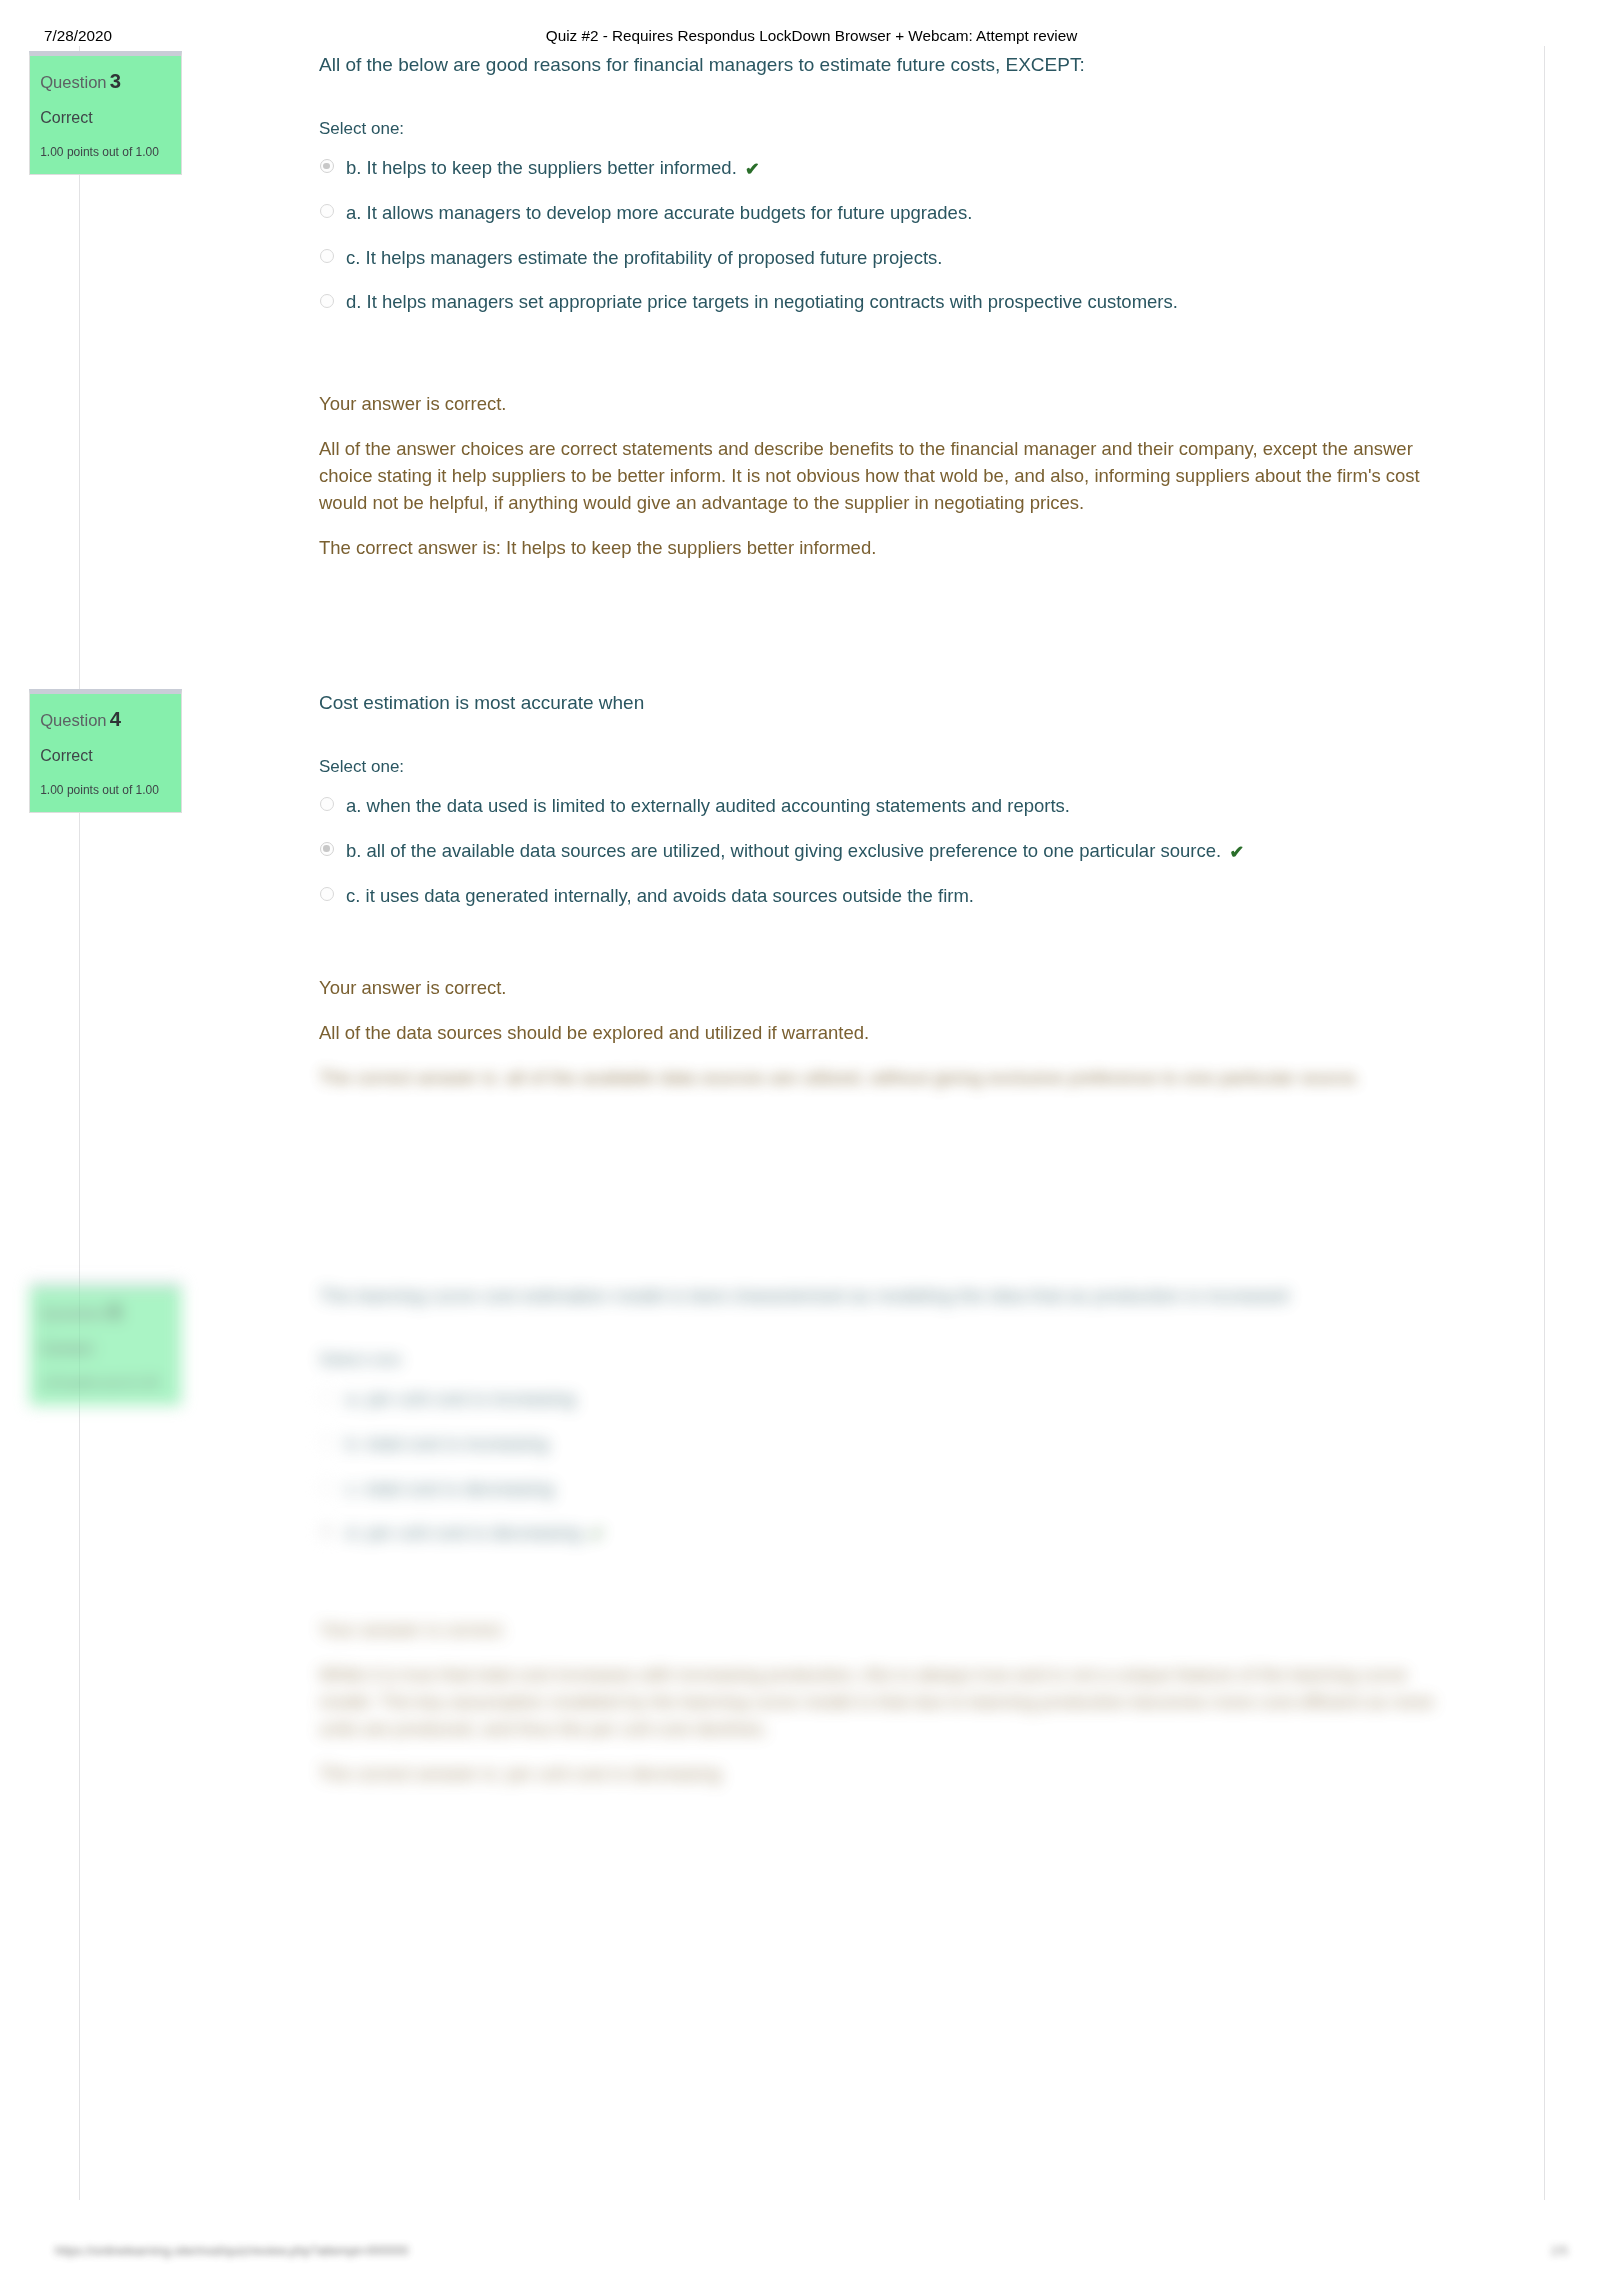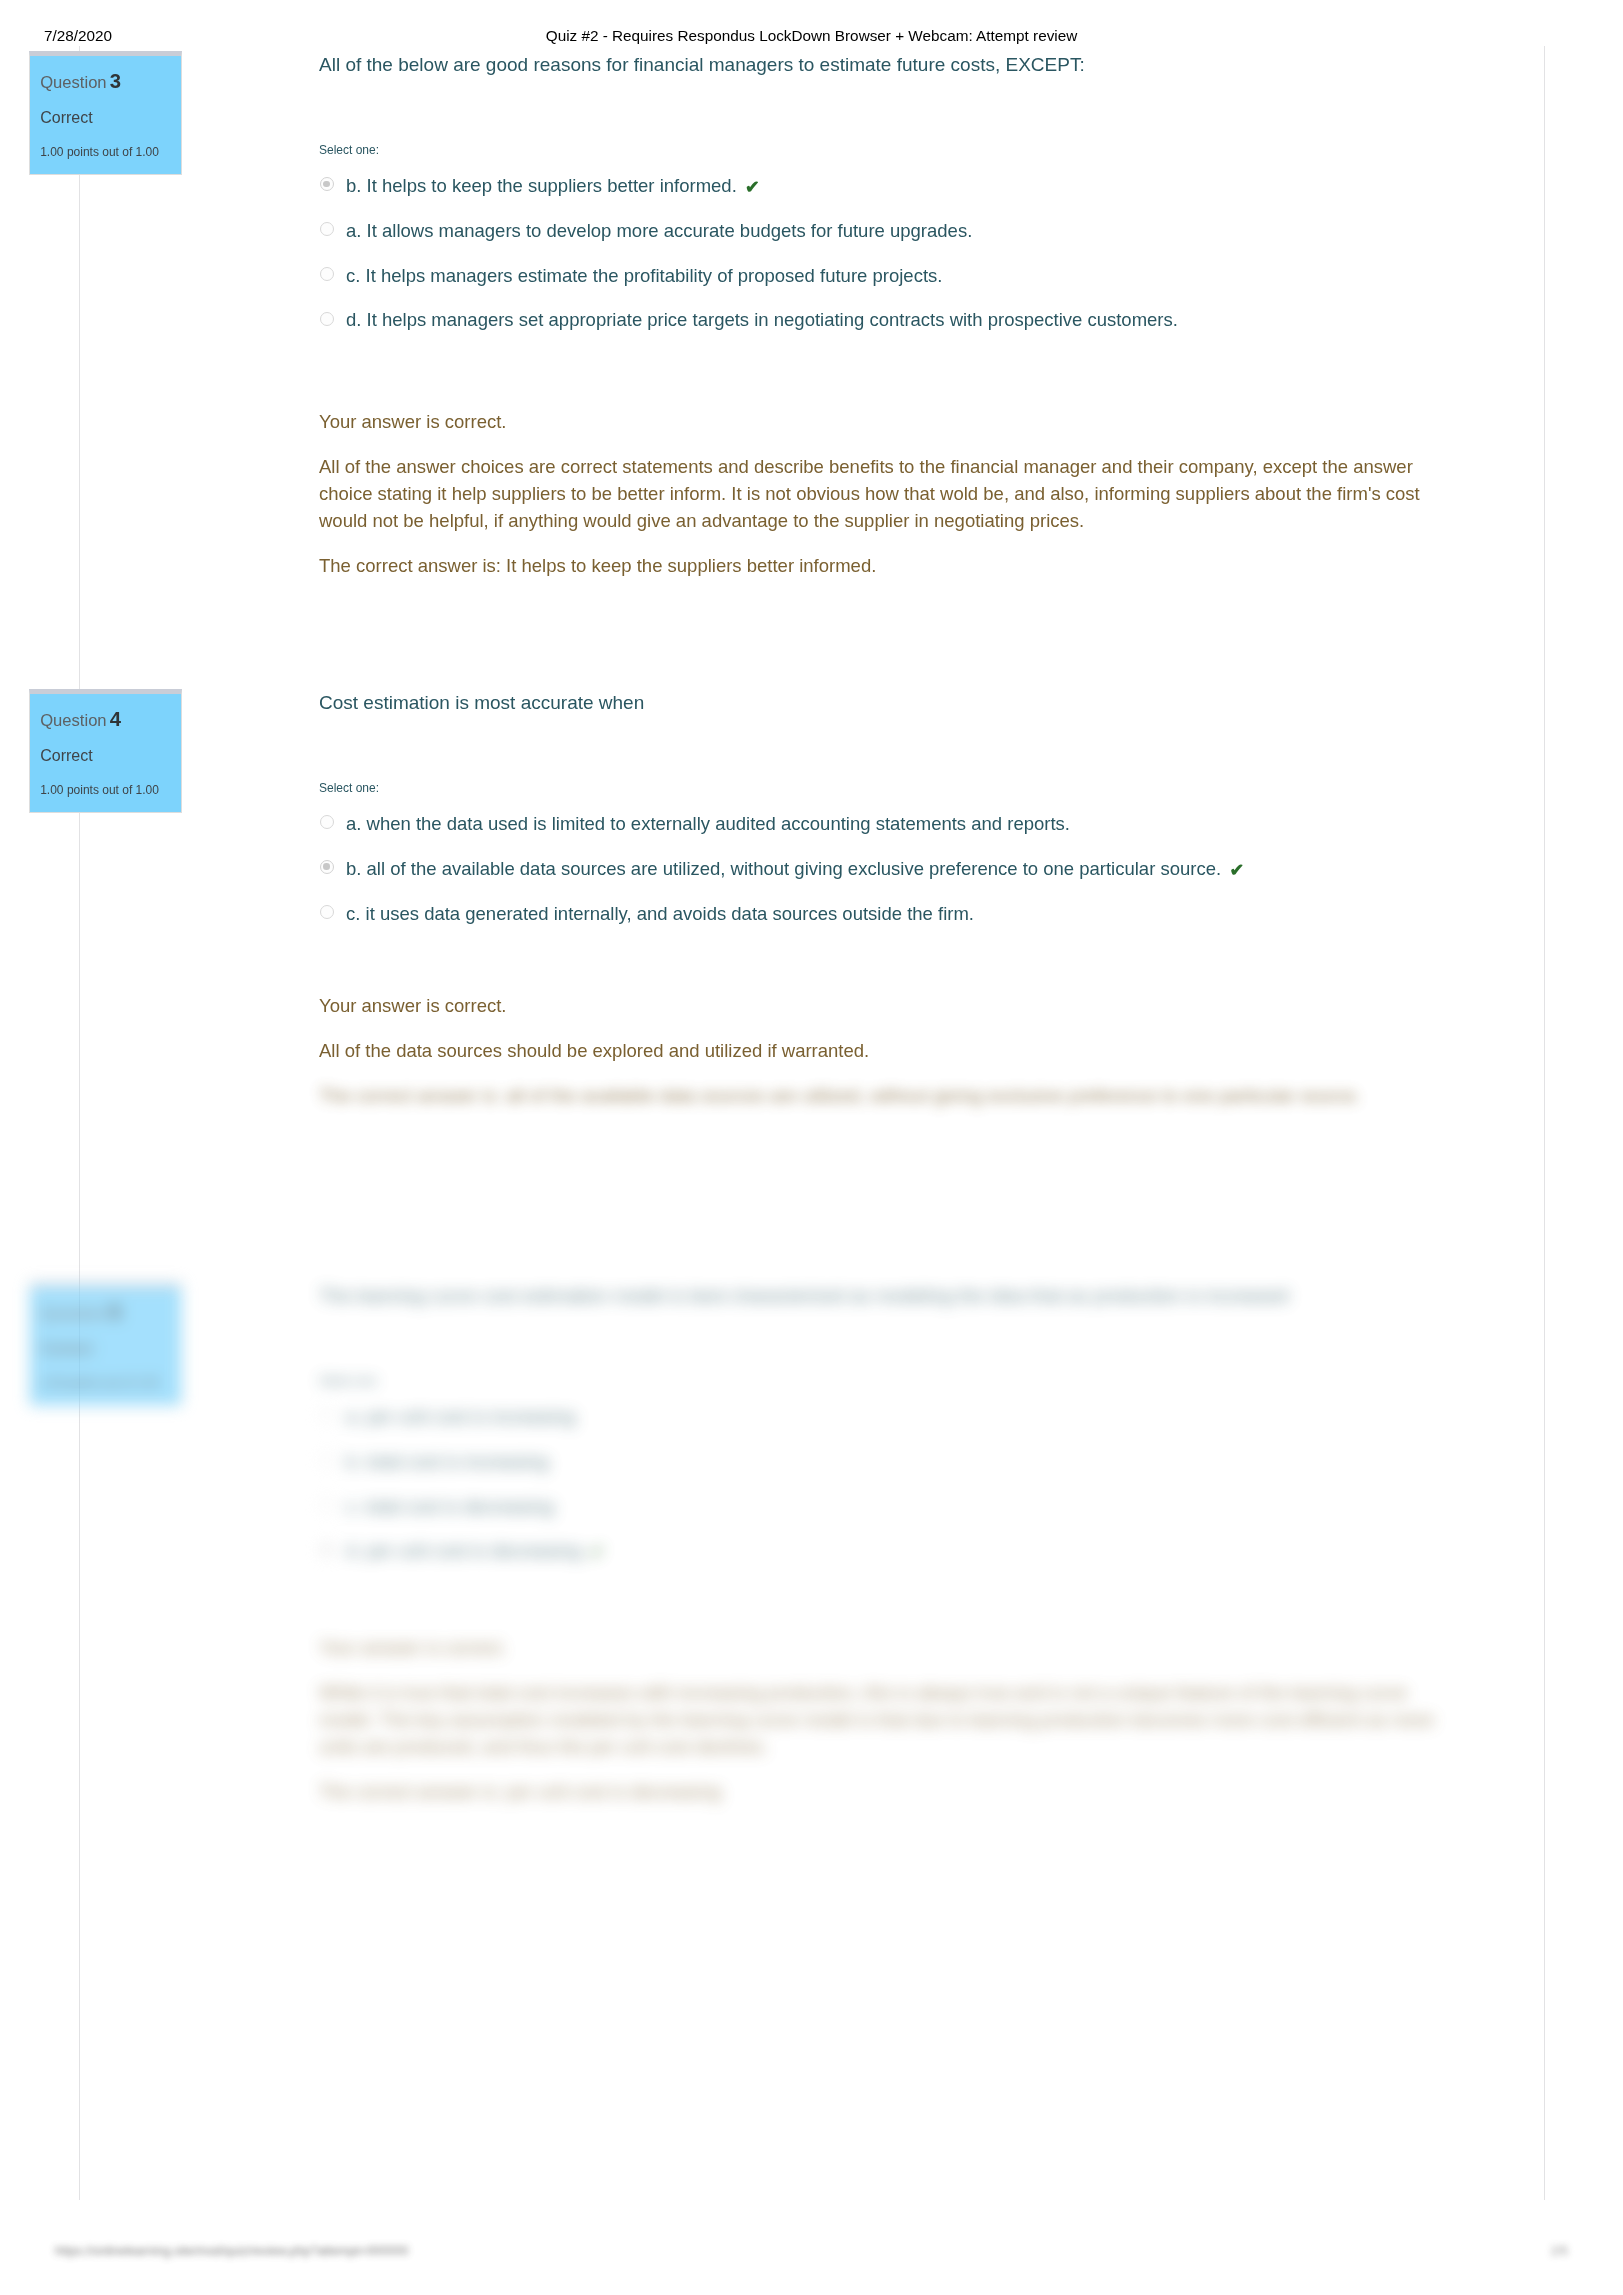--- a/index.html
+++ b/index.html
@@ -65,21 +65,21 @@
 
   .qinfo {
     position: absolute;
     left: 29px;
     top: 0;
     width: 153px;
     box-sizing: border-box;
     border: 1.4px solid #dddddd;
     border-top: 5.5px solid #c9cdd7;
     padding: 12px 10.2px 12px 10.2px;
-    background: #7dd3fc;
+    background: #86efac;
   }
   .qinfo .qno {
     font-size: 16.6px;
     color: #5d6164;
     font-weight: 300;
     line-height: 1.35;
     white-space: nowrap;
   }
   .qinfo .qno b {
     font-size: 20.3px;
@@ -108,23 +108,23 @@
   }
 
   .qtext {
     font-size: 19px;
     line-height: 1.45;
     color: #2a5661;
     margin: 0 0 0 0;
   }
 
   .select-one {
-    font-size: 12px;
+    font-size: 17px;
     color: #2a5661;
-    margin-top: 64px;
+    margin-top: 40px;
   }
 
   .answers {
     margin-top: 16.6px;
   }
   .answer {
     position: relative;
     padding-left: 27px;
     margin-bottom: 18.5px;
     font-size: 18.5px;

